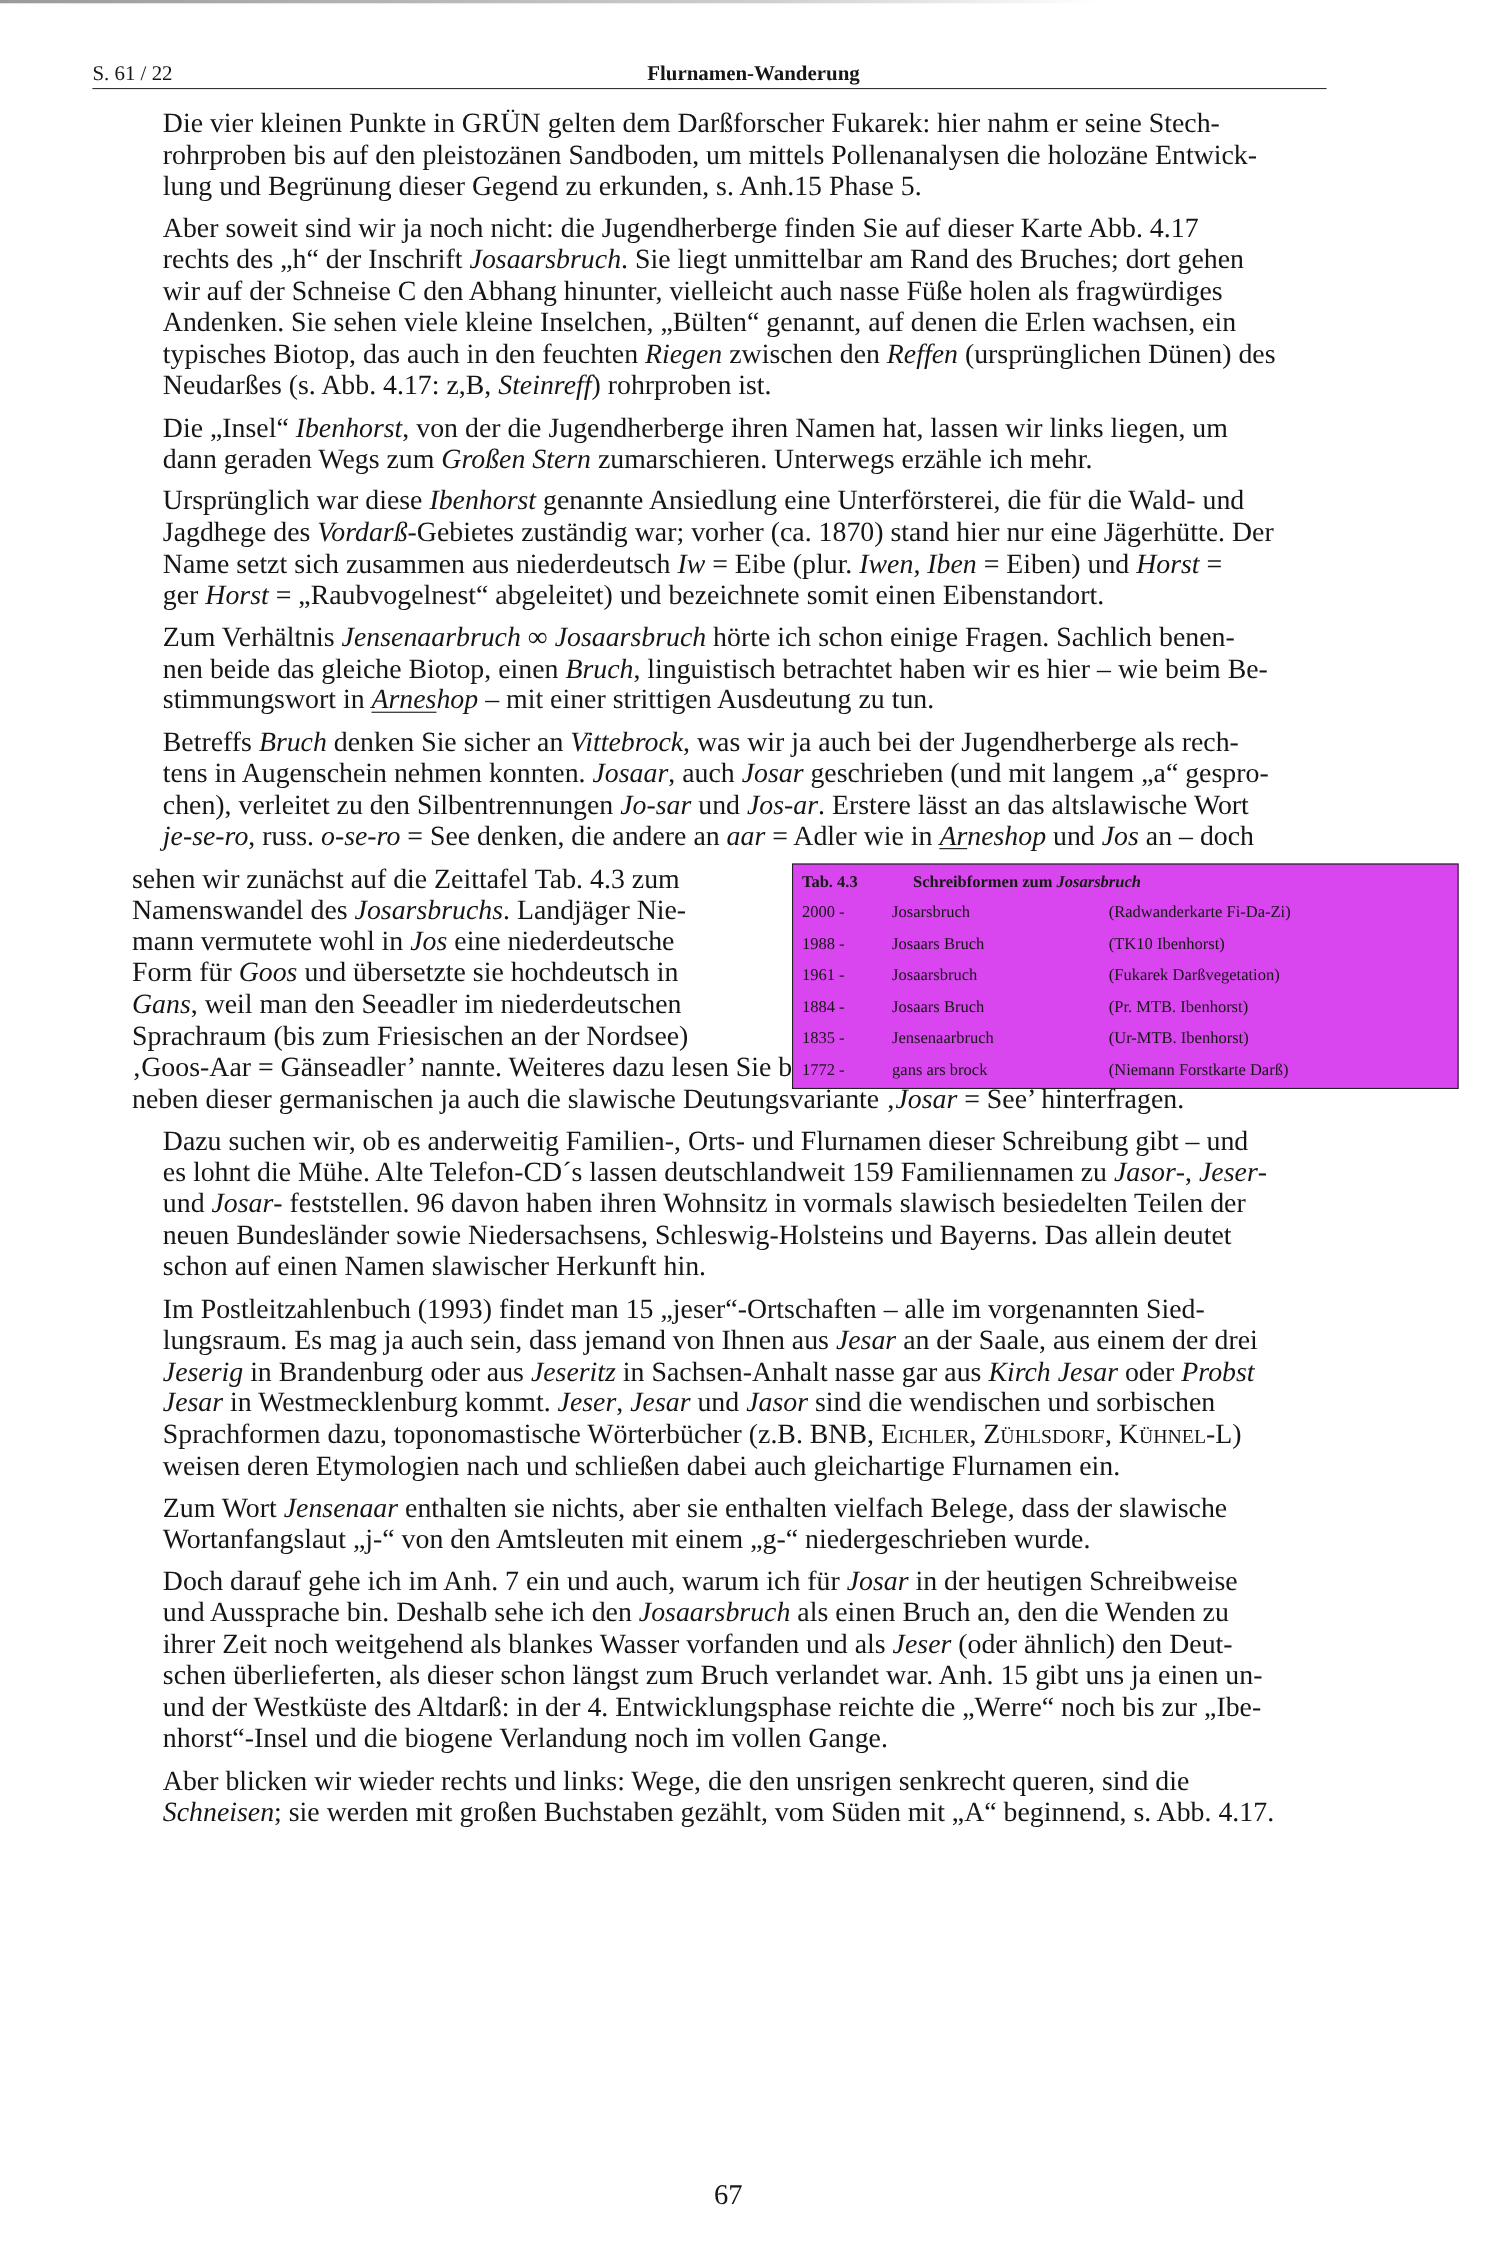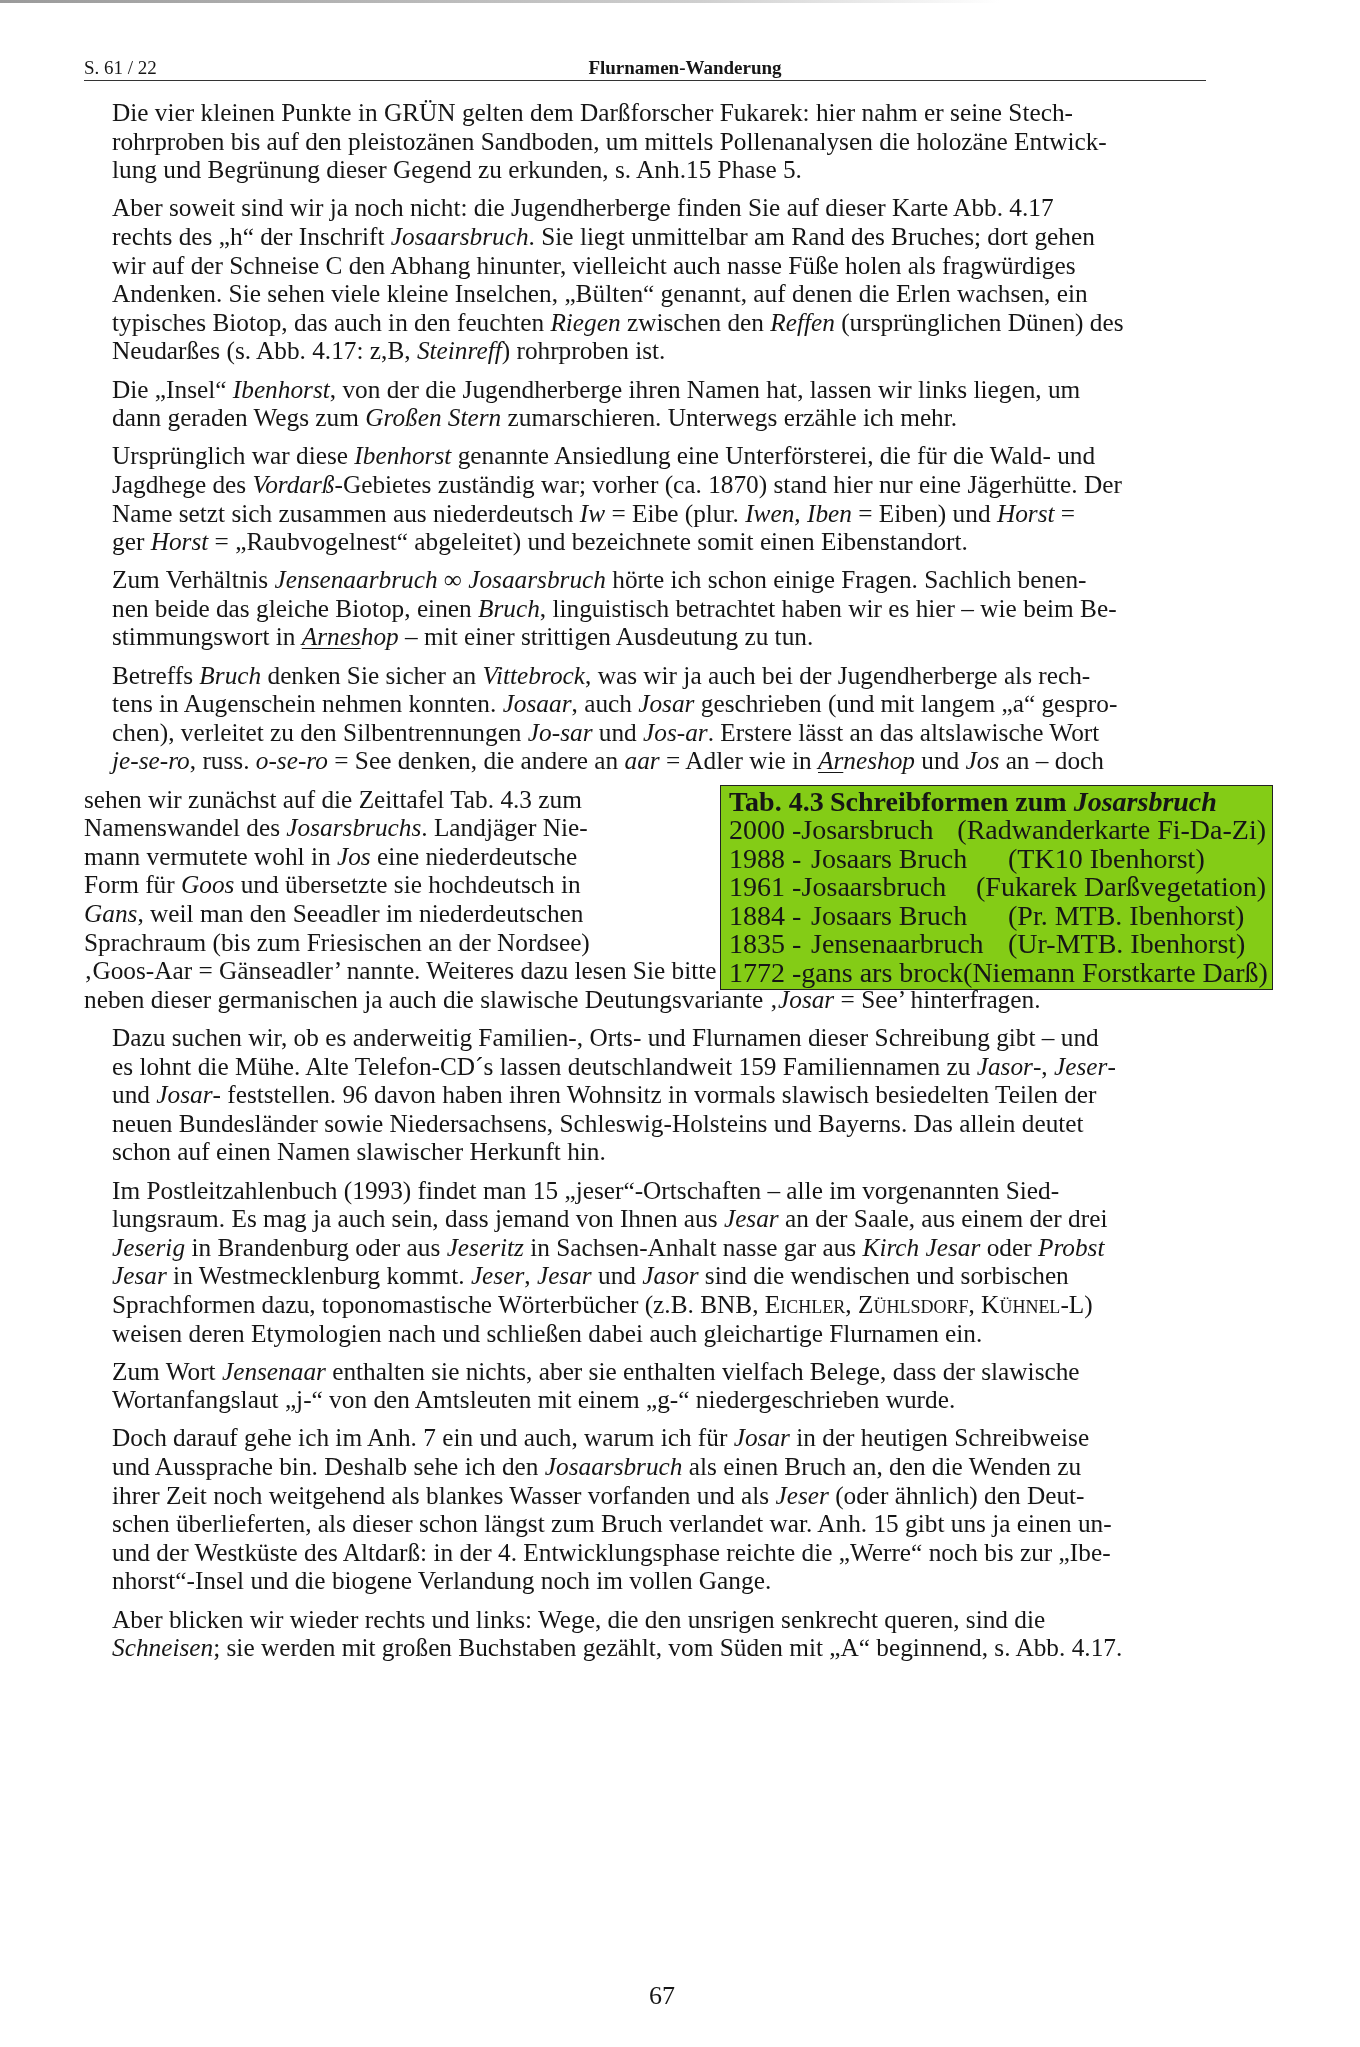--- a/index.html
+++ b/index.html
@@ -23,26 +23,26 @@
     font-weight: bold; margin-left: 80px;
   }
   .content {
     position: absolute; left: 84px; top: 98px; width: 1180px;
     font-size: 25.3px; line-height: 28.6px;
   }
   .para { margin: 0 0 9.6px 0; text-indent: 28px; text-align: left; white-space: normal; }
   .para i { font-style: italic; }
   .para u { text-decoration: underline; text-decoration-thickness: 1px; text-underline-offset: 3px; }
   .sc { font-variant: small-caps; }
-  .line { display: block; white-space: nowrap; }
+  .line { display: block; white-space: nowrap; margin-left: 36px; }
   .float-wrap { position: relative; }
   .tab43 {
-    position: absolute; left: 636px; top: 0px; width: 553px;
+    position: absolute; left: 636px; top: 0px; width: 606px;
     border: 1.5px solid #222; padding: 2px 6px 2px 8px; box-sizing: border-box;
-    font-size: 28px; line-height: 28.5px; background: #84cc16;
+    font-size: 15px; line-height: 28.5px; background: #d946ef;
   }
   .tab43 .cap { font-weight: bold; white-space: nowrap; }
   .tab43 .cap .lbl { display: inline-block; width: 101px; }
   .tab43 .row { white-space: nowrap; display: flex; }
   .tab43 .row .year { width: 82px; }
   .tab43 .row .form { width: 197px; }
   .tab43 .row .src { flex: 1; }
   .folio {
     position: absolute; left: 0; width: 1324px; top: 1981px; text-align: center;
     font-size: 26px;

